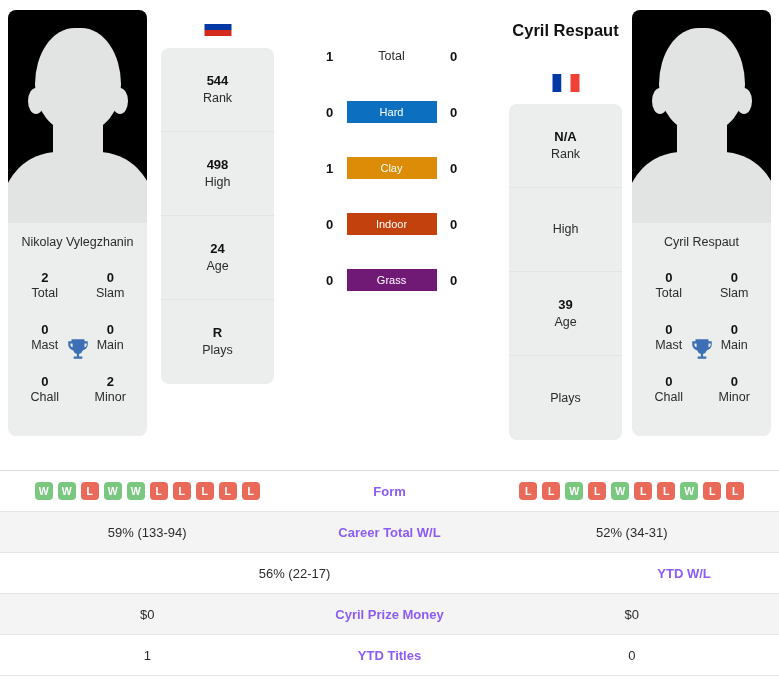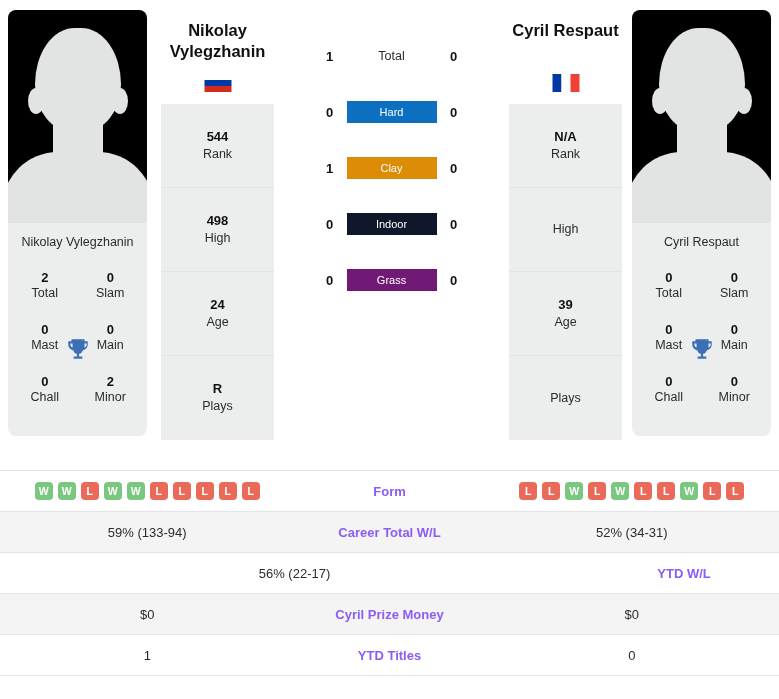--- a/index.html
+++ b/index.html
@@ -123,21 +123,21 @@
     color: #111;
     line-height: 1.3;
     padding: 10px 0 0;
     min-height: 56px;
   }
   .flag-wrap { display: flex; justify-content: center; padding: 8px 0 12px; min-height: 34px; }
   .flag { width: 28px; height: 18px; display: block; }
 
   .stat-stack {
     background: #eceded;
-    border-radius: 0;
+    border-radius: 8px;
     overflow: hidden;
   }
   .stat-block {
     height: 84px;
     display: flex;
     flex-direction: column;
     align-items: center;
     justify-content: center;
     border-bottom: 1px solid #e2e3e3;
   }
@@ -272,24 +272,20 @@
             <div class="pc-lbl">Minor</div>
           </div>
           <svg class="trophy" viewBox="0 0 24 24">
             <path fill="#3c6fb4" d="M6 2h12v2h3v3c0 2.6-1.9 4.8-4.4 5.2A5.9 5.9 0 0 1 13 15.8V18h3v2H8v-2h3v-2.2a5.9 5.9 0 0 1-3.6-3.6C4.9 11.8 3 9.6 3 7V4h3V2zm0 4H5v1c0 1.3.8 2.4 2 2.8V6zm12 0v3.8c1.2-.4 2-1.5 2-2.8V6h-2z"></path>
           </svg>
         </div>
       </div>
     </div>
 
     <div class="mid-col left-mid">
-      <div class="pname">
-        <span>Nikolay</span><br>
-        <span>Vylegzhanin</span>
-      </div>
       <div class="flag-wrap">
         <svg class="flag" viewBox="0 0 9 6">
           <rect width="9" height="2" y="0" fill="#ffffff"></rect>
           <rect width="9" height="2" y="2" fill="#0039a6"></rect>
           <rect width="9" height="2" y="4" fill="#d52b1e"></rect>
         </svg>
       </div>
       <div class="stat-stack">
         <div class="stat-block">
           <div class="stat-val">544</div>
@@ -321,21 +317,21 @@
         <div class="surf-pill" style="background: rgb(12, 111, 192);">Hard</div>
         <div class="surf-score">0</div>
       </div>
       <div class="surf-row">
         <div class="surf-score">1</div>
         <div class="surf-pill" style="background: rgb(221, 140, 7);">Clay</div>
         <div class="surf-score">0</div>
       </div>
       <div class="surf-row">
         <div class="surf-score">0</div>
-        <div class="surf-pill" style="background: #0f172a; text-align: right;">Indoor</div>
+        <div class="surf-pill" style="background: #c2410c; text-align: right;">Indoor</div>
         <div class="surf-score">0</div>
       </div>
       <div class="surf-row">
         <div class="surf-score">0</div>
         <div class="surf-pill" style="background: #701a75;">Grass</div>
         <div class="surf-score">0</div>
       </div>
     </div>
 
     <div class="mid-col">

